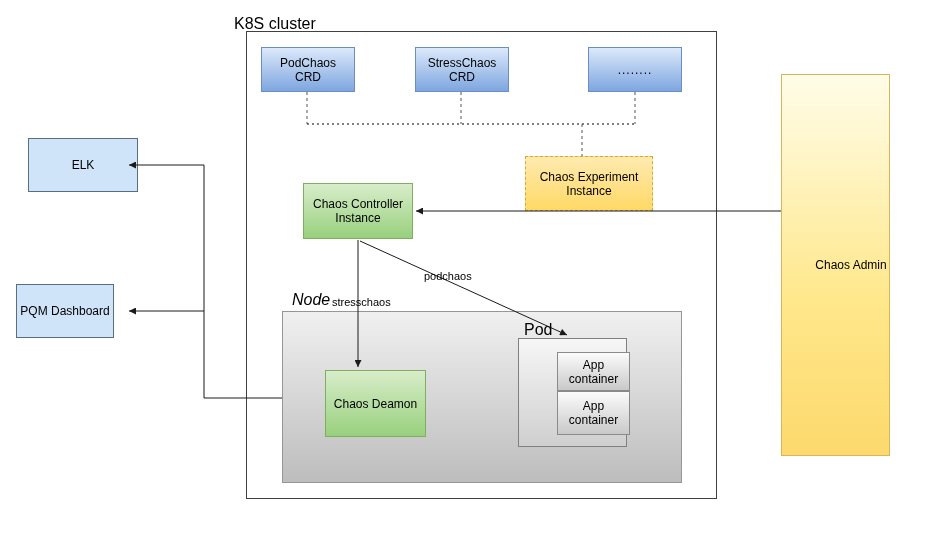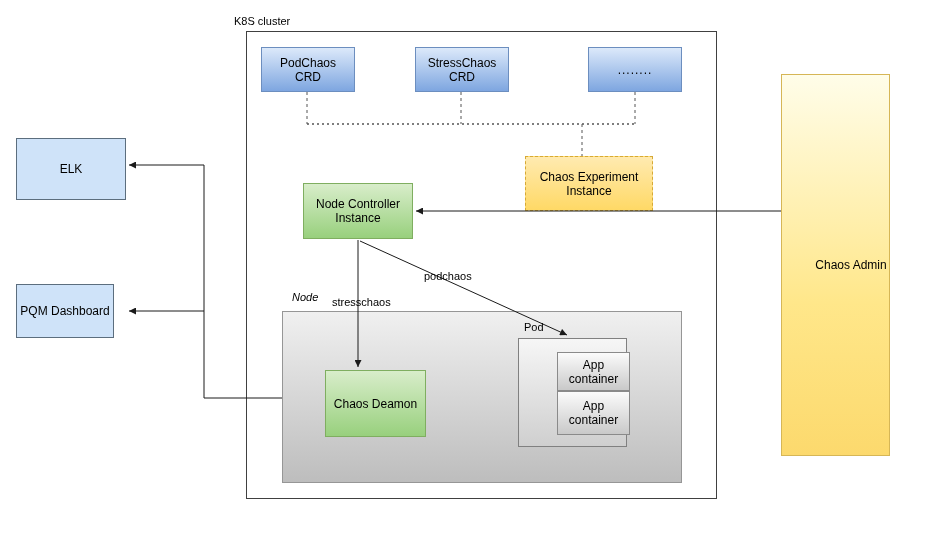--- a/index.html
+++ b/index.html
@@ -1,20 +1,20 @@
 <!DOCTYPE html>
 <html><head>
 <meta charset="utf-8">
 <style>
   * { margin: 0; padding: 0; box-sizing: border-box; }
   html, body { width: 936px; height: 542px; background: #ffffff; overflow: hidden; }
   body { position: relative; font-family: "Liberation Sans", "DejaVu Sans", sans-serif; color: #000; }
 
   .abs { position: absolute; }
-  .lbl { font-size: 11px; color: #000; white-space: nowrap; z-index: 7; }
+  .lbl { font-size: 16px; color: #000; white-space: nowrap; z-index: 7; }
 
   .box {
     position: absolute;
     display: flex;
     flex-direction: column;
     align-items: center;
     justify-content: center;
     text-align: center;
     font-size: 12px;
     line-height: 14px;
@@ -106,29 +106,29 @@
 <div class="box crd" style="left:588px; top:47px; width:94px; height:45px; letter-spacing:1px;">
   <span>........</span>
 </div>
 
 <div class="box experiment" style="left:525px; top:156px; width:128px; height:55px;">
   <span>Chaos Experiment</span>
   <span>Instance</span>
 </div>
 
 <div class="box green" style="left:303px; top:183px; width:110px; height:56px;">
-  <span>Node Controller</span>
+  <span>Chaos Controller</span>
   <span>Instance</span>
 </div>
 
 <div class="box admin" style="left:781px; top:74px; width:109px; height:382px;">
   <span>Chaos Admin</span>
 </div>
 
-<div class="box ext" style="left:16px; top:138px; width:110px; height:62px;">
+<div class="box ext" style="left:28px; top:138px; width:110px; height:54px;">
   <span>ELK</span>
 </div>
 <div class="box ext" style="left:16px; top:284px; width:98px; height:54px;">
   <span>PQM Dashboard</span>
 </div>
 
 <div class="node-box"></div>
 <div class="abs lbl" style="left:292px; top:291px;font-style:italic;">Node</div>
 
 <div class="pod-box"></div>

